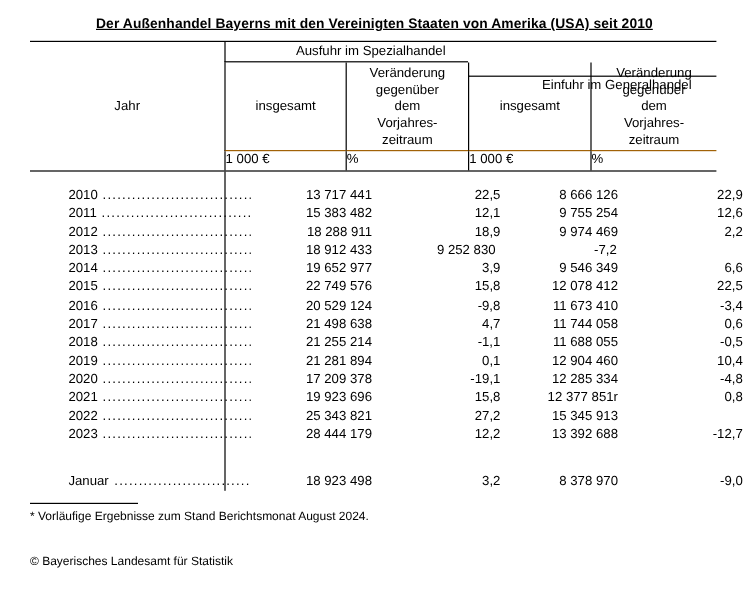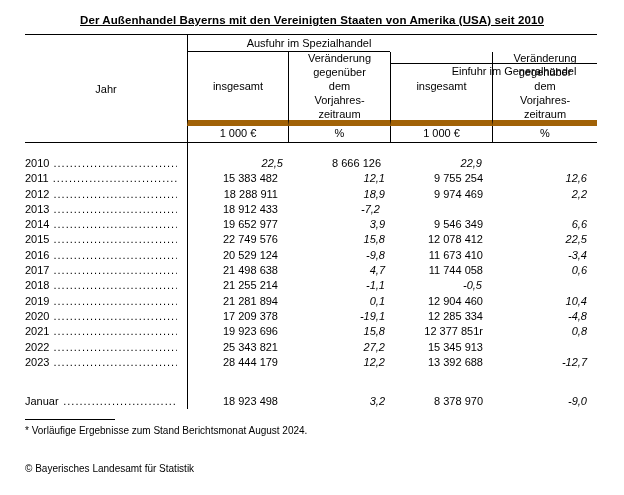--- a/index.html
+++ b/index.html
@@ -41,52 +41,52 @@
     border-bottom:1px solid #000;
     text-align:center; line-height:16px;
     box-sizing:border-box;
     padding-left:40px;
   }
   .g1 { grid-column:2/4; }
   .g2 { grid-column:4/6;margin-top:28px; }
   .sub-cell {
     grid-row:2;
     border-left:1px solid #000;
-    border-bottom:6px solid #a16207;
+    border-bottom:1px solid #a16207;
     display:flex; align-items:center; justify-content:center;
     text-align:center; white-space:pre-line; line-height:14px;
     box-sizing:border-box;
   }
   .unit-cell {
     grid-row:3;
     border-left:1px solid #000;
-    text-align:center; line-height:15px;
+    line-height:15px;
     box-sizing:border-box;
   }
   .col2 { grid-column:2; } .col3 { grid-column:3; }
   .col4 { grid-column:4; } .col5 { grid-column:5; }
 
   
   .data-section { position:relative; padding-top:13px; }
   .data-section::before {
     content:""; position:absolute;
     left:162px; top:0; bottom:0; width:1px; background:#000;
   }
   .drow {
     display:grid;
     grid-template-columns:162px 101px 102px 102px 105px;
-    height:15.3px; line-height:15.3px;
+    height:15.3px; line-height:15.3px;margin-left:32px;
   }
   .label-cell { display:flex; overflow:hidden; }
   .leader {
     flex:1 1 auto; overflow:hidden; white-space:nowrap;
     margin-left:4px; margin-right:10px; letter-spacing:1px;
   }
   .val { text-align:right; box-sizing:border-box; }
-  .pct { font-style:italic; }
+  .pct { }
   .c0 { padding-right:10px; } .c1 { padding-right:5px; }
   .c2 { padding-right:9px; }  .c3 { padding-right:10px; }
   .summary-row { margin-top:24px; }
 
   
   .footnote-rule {
     width:90px; height:0;
     border-top:1px solid #000;
     margin:10px 0 5px 0;
   }
@@ -127,20 +127,21 @@
       <div class="unit-cell col5">%</div>
     </div>
 
     <div class="data-section">
       <div>
           <div class="drow">
             <div class="label-cell">
               <span>2010</span>
               <span class="leader">........................................................................................................................................................................................................</span>
             </div>
+            <div class="val c0 num">13 717 441</div>
             <div class="val c1 pct">22,5</div>
             <div class="val c2 num">8 666 126</div>
             <div class="val c3 pct">22,9</div>
           </div>
           <div class="drow">
             <div class="label-cell">
               <span>2011</span>
               <span class="leader">........................................................................................................................................................................................................</span>
             </div>
             <div class="val c0 num">15 383 482</div>
@@ -157,20 +158,21 @@
             <div class="val c1 pct">18,9</div>
             <div class="val c2 num">9 974 469</div>
             <div class="val c3 pct">2,2</div>
           </div>
           <div class="drow">
             <div class="label-cell">
               <span>2013</span>
               <span class="leader">........................................................................................................................................................................................................</span>
             </div>
             <div class="val c0 num">18 912 433</div>
+            <div class="val c2 num">9 252 830</div>
             <div class="val c3 pct">-7,2</div>
           </div>
           <div class="drow">
             <div class="label-cell">
               <span>2014</span>
               <span class="leader">........................................................................................................................................................................................................</span>
             </div>
             <div class="val c0 num">19 652 977</div>
             <div class="val c1 pct">3,9</div>
             <div class="val c2 num">9 546 349</div>
@@ -206,20 +208,21 @@
             <div class="val c2 num">11 744 058</div>
             <div class="val c3 pct">0,6</div>
           </div>
           <div class="drow">
             <div class="label-cell">
               <span>2018</span>
               <span class="leader">........................................................................................................................................................................................................</span>
             </div>
             <div class="val c0 num">21 255 214</div>
             <div class="val c1 pct">-1,1</div>
+            <div class="val c2 num">11 688 055</div>
             <div class="val c3 pct">-0,5</div>
           </div>
           <div class="drow">
             <div class="label-cell">
               <span>2019</span>
               <span class="leader">........................................................................................................................................................................................................</span>
             </div>
             <div class="val c0 num">21 281 894</div>
             <div class="val c1 pct">0,1</div>
             <div class="val c2 num">12 904 460</div>

